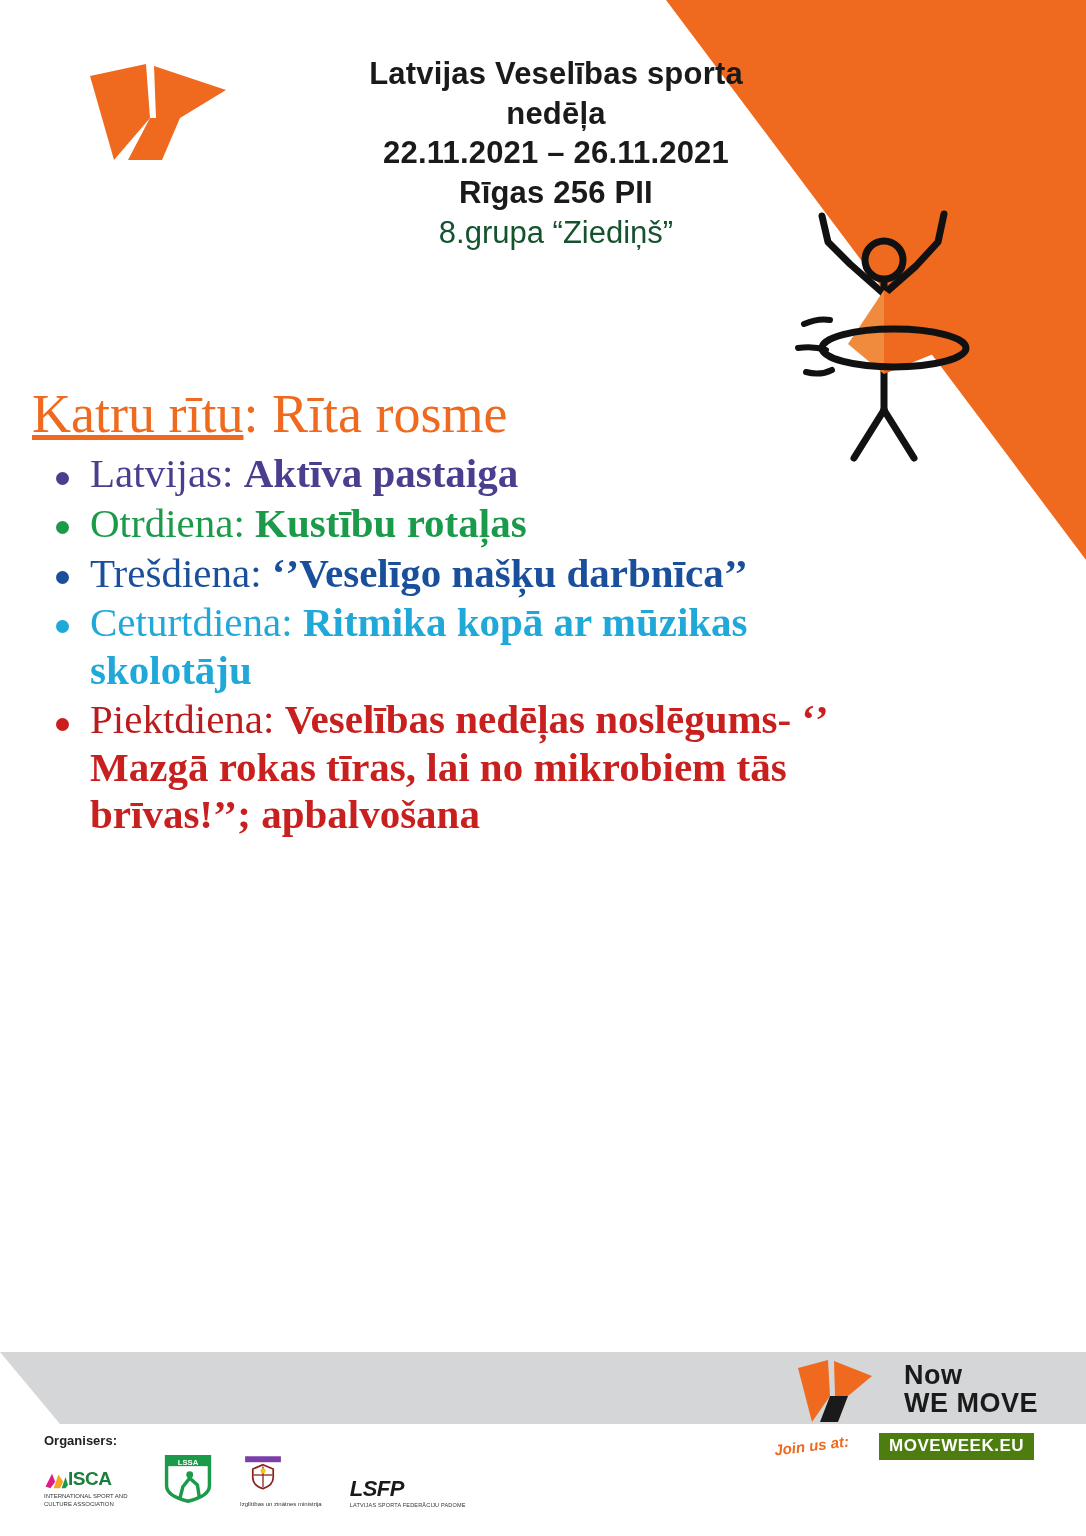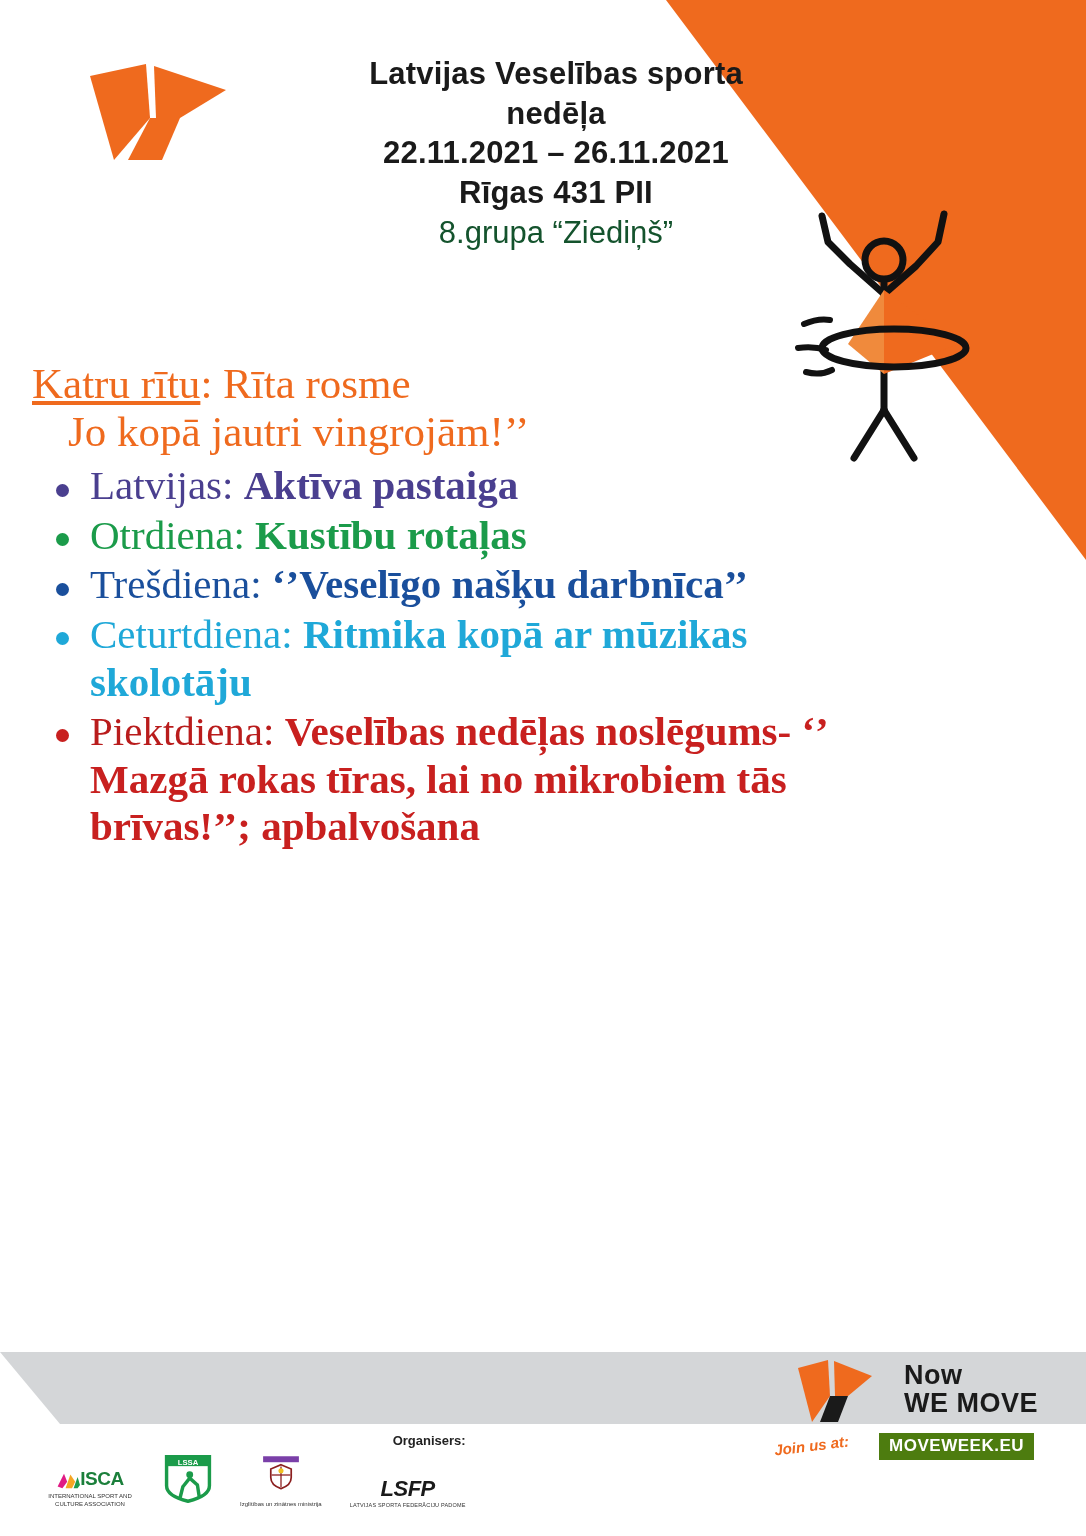--- a/index.html
+++ b/index.html
@@ -67,22 +67,23 @@
   
   .content {
     position: absolute;
     left: 32px; top: 360px;
     width: 800px;
     z-index: 3;
     font-family: "Liberation Serif", serif;
   }
   .lead {
     color: #ef6a1e;
-    font-size: 43px;
+    font-size: 54px;
     line-height: 1.12;
+    margin-top: 24px;
   }
   .lead .u { text-decoration: underline; }
   .lead-line { white-space: nowrap; }
   .lead-line.indent1 { padding-left: 0; }
   .lead-line.indent2 { padding-left: 36px; }
 
   ul.days {
     list-style: none;
     margin: 6px 0 0 0;
     padding: 0;
@@ -170,28 +171,27 @@
   .organisers {
     position: absolute;
     left: 44px; bottom: 28px;
     z-index: 5;
   }
   .organisers-label {
     font-size: 13px;
     font-weight: bold;
     color: #222;
     margin-bottom: 6px;
-    text-align: right;
   }
   .org-row {
     display: flex;
     align-items: flex-end;
     gap: 28px;
   }
-  .org-item { text-align: center; }
+  .org-item { }
   .org-caption {
     font-size: 6px;
     color: #333;
     margin-top: 3px;
     max-width: 92px;
     line-height: 1.25;
   }
   .isca-word {
     font-size: 19px; font-weight: bold; color: #1b7f3b;
     letter-spacing: -.5px;
@@ -213,21 +213,21 @@
     <polygon points="70,10 142,34 96,62 72,62" fill="#ef6a1e"></polygon>
     <polygon points="66,62 96,62 78,104 44,104" fill="#ef6a1e"></polygon>
   </svg>
 </div>
 
 <div class="header">
   <div class="header-title">
     <div>Latvijas Veselības sporta</div>
     <div>nedēļa</div>
     <div>22.11.2021 – 26.11.2021</div>
-    <div>Rīgas 431 PII</div>
+    <div>Rīgas 256 PII</div>
   </div>
   <div class="header-group">8.grupa “Ziediņš”</div>
 </div>
 
 <div class="figure">
   <svg viewBox="0 0 210 290" width="210" height="290" aria-hidden="true">
 
     <circle cx="96" cy="62" r="19" fill="none" stroke="#111" stroke-width="7"></circle>
 
     <line x1="96" y1="81" x2="96" y2="212" stroke="#111" stroke-width="7"></line>
@@ -246,21 +246,20 @@
     <path d="M16 126 q14 -6 26 -4" fill="none" stroke="#111" stroke-width="6" stroke-linecap="round"></path>
     <path d="M10 150 q16 -2 28 2" fill="none" stroke="#111" stroke-width="6" stroke-linecap="round"></path>
     <path d="M18 174 q14 4 26 -2" fill="none" stroke="#111" stroke-width="6" stroke-linecap="round"></path>
   </svg>
 </div>
 
 <div class="content">
 
   <div class="lead">
     <div class="lead-line"><span class="u">Katru rītu</span><span>: </span><span>Rīta rosme</span></div>
-    <div class="lead-line indent2">Jo kopā jautri vingrojām!’’</div>
   </div>
 
   <ul class="days">
     <li>
       <span class="bullet" style="background:#4a3f8f"></span>
       <span class="day" style="color:#4a3f8f">Latvijas: </span><span class="act" style="color:#4a3f8f">Aktīva pastaiga</span>
     </li>
     <li>
       <span class="bullet" style="background:#1b9b4a"></span>
       <span class="day" style="color:#1b9b4a">Otrdiena: </span><span class="act" style="color:#1b9b4a">Kustību rotaļas</span>

